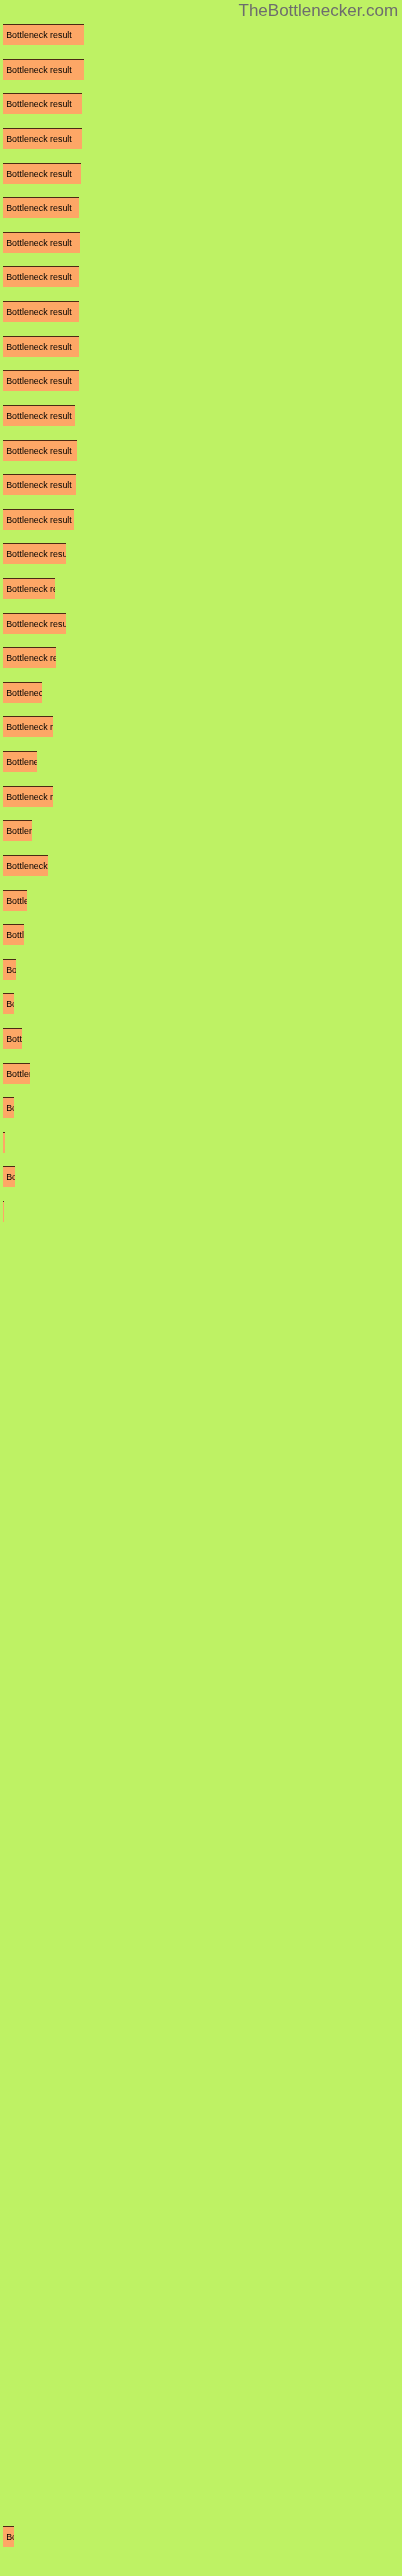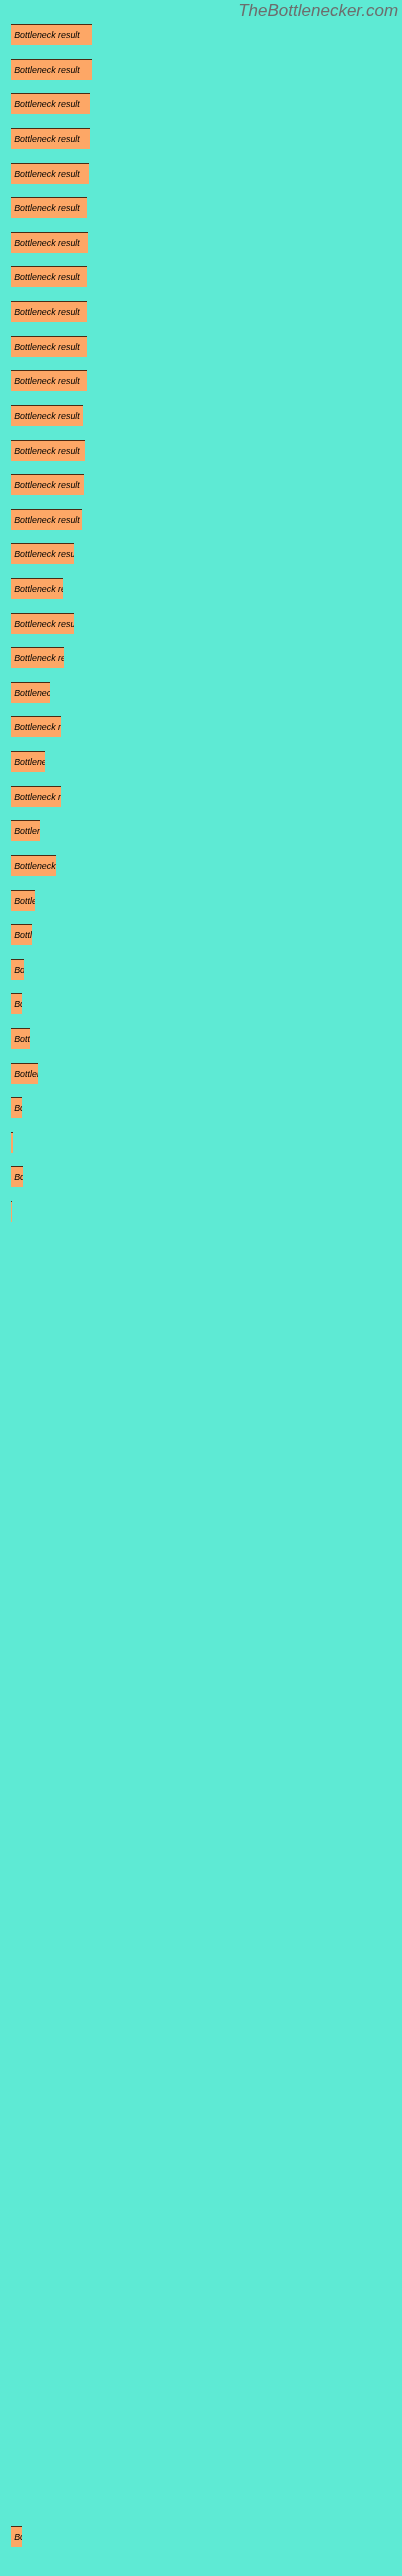--- a/index.html
+++ b/index.html
@@ -4,38 +4,37 @@
 <style>
   html, body {
     margin: 0;
     padding: 0;
     background: #000000;
   }
   #page {
     position: relative;
     width: 403px;
     height: 2576px;
-    background: #5eead4;
+    background: #bef264;
     overflow: hidden;
     font-family: "Liberation Sans", sans-serif;
-    font-style: italic;
   }
   #site-title {
     position: absolute;
     top: 0px;
     right: 4.8px;
     font-size: 17px;
     line-height: 21px;
     color: #6d6d6d;
     white-space: nowrap;
     letter-spacing: 0px;
   }
   .bar {
     position: absolute;
-    left: 11px;
+    left: 3px;
     background: #fda766;
     border-top: 0.8px solid #4a2a14;
     box-sizing: border-box;
     overflow: hidden;
     white-space: nowrap;
   }
   .bar-label {
     position: absolute;
     left: 3.2px;
     top: 50%;

